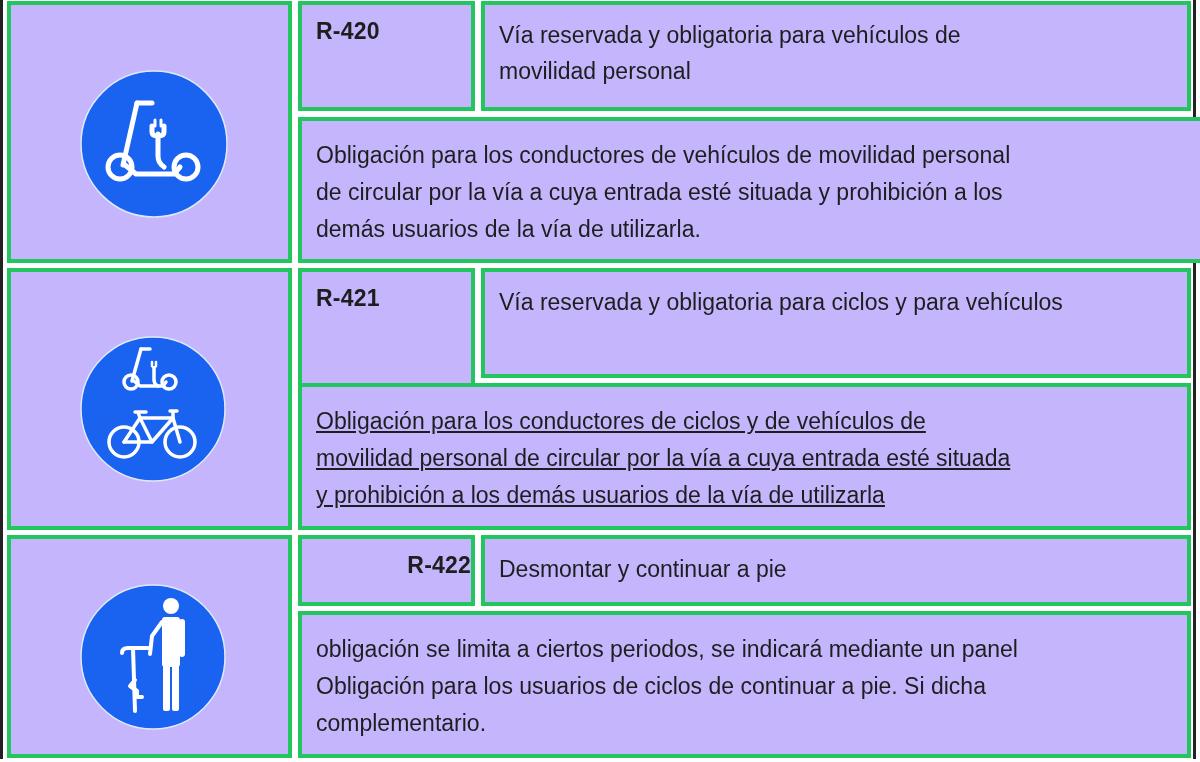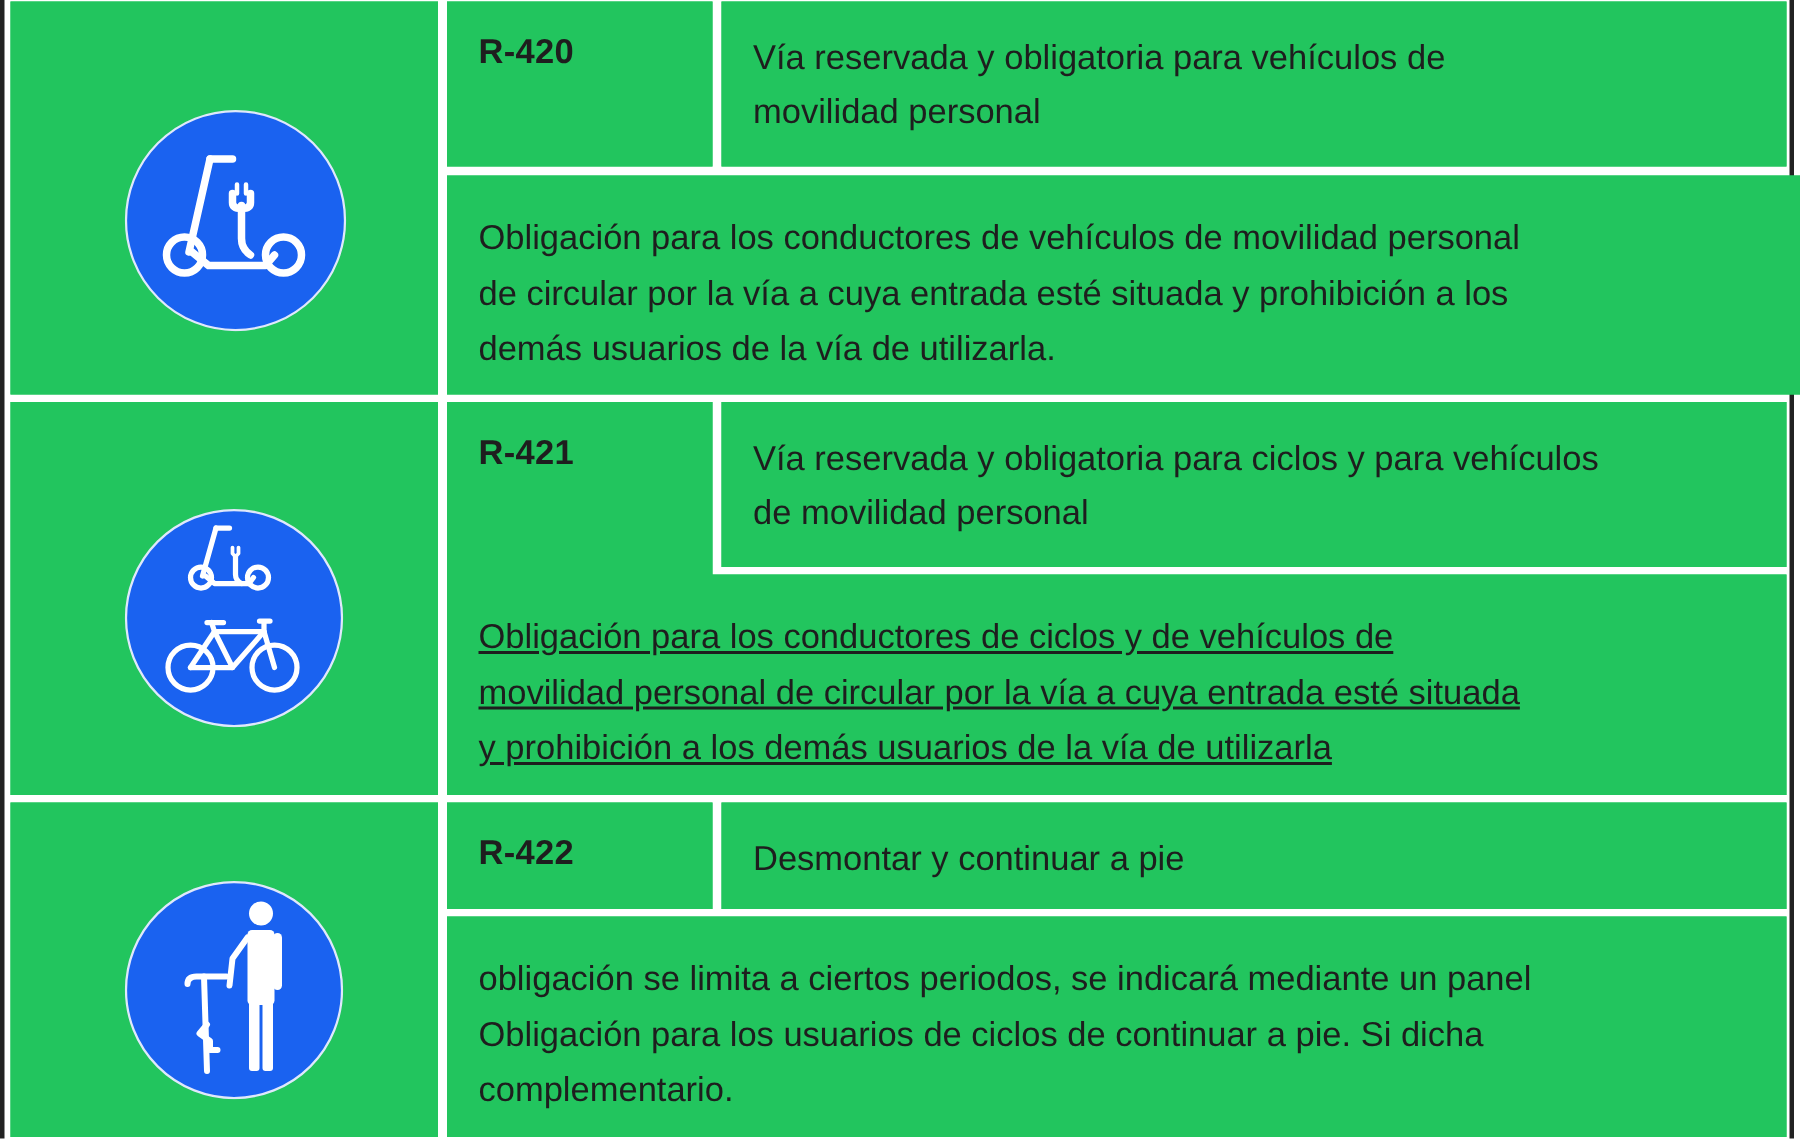--- a/index.html
+++ b/index.html
@@ -1,20 +1,20 @@
 <!DOCTYPE html>
 <html><head>
 <meta charset="utf-8">
 <style>
   html, body { margin:0; padding:0; background:#fff; }
   body { width:1200px; height:762px; position:relative; overflow:hidden;
          font-family:"Liberation Sans", "DejaVu Sans", sans-serif; color:#1e1e1e; }
   .frame { position:absolute; left:0; top:0; width:1196px; height:759px;
            border-left:3px solid #222; border-right:3px solid #222; box-sizing:border-box; }
-  .cell { position:absolute; border:7px solid #22c55e; box-sizing:border-box; background:#22c55e; }
+  .cell { position:absolute; border:4px solid #22c55e; box-sizing:border-box; background:#c4b5fd; }
   .code { font-weight:bold; font-size:23px; padding:13px 0 0 14px; letter-spacing:0.2px; }
   .title { font-size:23px; line-height:36px; padding:12px 0 0 14px; }
   .desc { font-size:23px; line-height:37px; padding:16px 14px 0 14px; }
   .sign { position:absolute; }
   .sign svg { display:block; }
 </style>
 </head>
 <body>
 
 <div class="frame"></div>
@@ -71,21 +71,20 @@
           <path d="M44 106 L72 106"></path>
           <path d="M55 76 L66 76 M58 76 L60 82"></path>
           <path d="M90 75 L97 75 M93 75 L93 82"></path>
         </g>
       </svg>
     </div>
   </div>
   <div class="cell code" style="left:298px;top:268px;width:177px;height:126px;">R-421</div>
   <div class="cell title" style="left:481px;top:268px;width:710px;height:110px;">
     <div>Vía reservada y obligatoria para ciclos y para vehículos</div>
-    <div>de movilidad personal</div>
   </div>
   <div class="cell desc" style="left:298px;top:383px;width:893px;height:147px;text-decoration:underline;">
     <div>Obligación para los conductores de ciclos y de vehículos de</div>
     <div>movilidad personal de circular por la vía a cuya entrada esté situada</div>
     <div>y prohibición a los demás usuarios de la vía de utilizarla</div>
   </div>
 </div>
 
 <div>
   <div class="cell" style="left:7px;top:535px;width:285px;height:223px;">
@@ -101,21 +100,21 @@
         </g>
         <g fill="none" stroke="#fff" stroke-width="4" stroke-linecap="round" stroke-linejoin="round">
           <path d="M82 38 L72 52 L70 70"></path>
           <path d="M42 69 Q42 64 48 64 L68 64"></path>
           <path d="M53 64 L55 127"></path>
           <path d="M55 96 L50 102 L57 107 L57 113 L62 113"></path>
         </g>
       </svg>
     </div>
   </div>
-  <div class="cell code" style="left:298px;top:535px;width:177px;height:71px;">R-422</div>
+  <div class="cell code" style="left:298px;top:535px;width:177px;height:71px;text-align:right;">R-422</div>
   <div class="cell title" style="left:481px;top:535px;width:710px;height:71px;">
     <div>Desmontar y continuar a pie</div>
   </div>
   <div class="cell desc" style="left:298px;top:611px;width:893px;height:147px;">
     <div>obligación se limita a ciertos periodos, se indicará mediante un panel</div>
     <div>Obligación para los usuarios de ciclos de continuar a pie. Si dicha</div>
     <div>complementario.</div>
   </div>
 </div>
 

